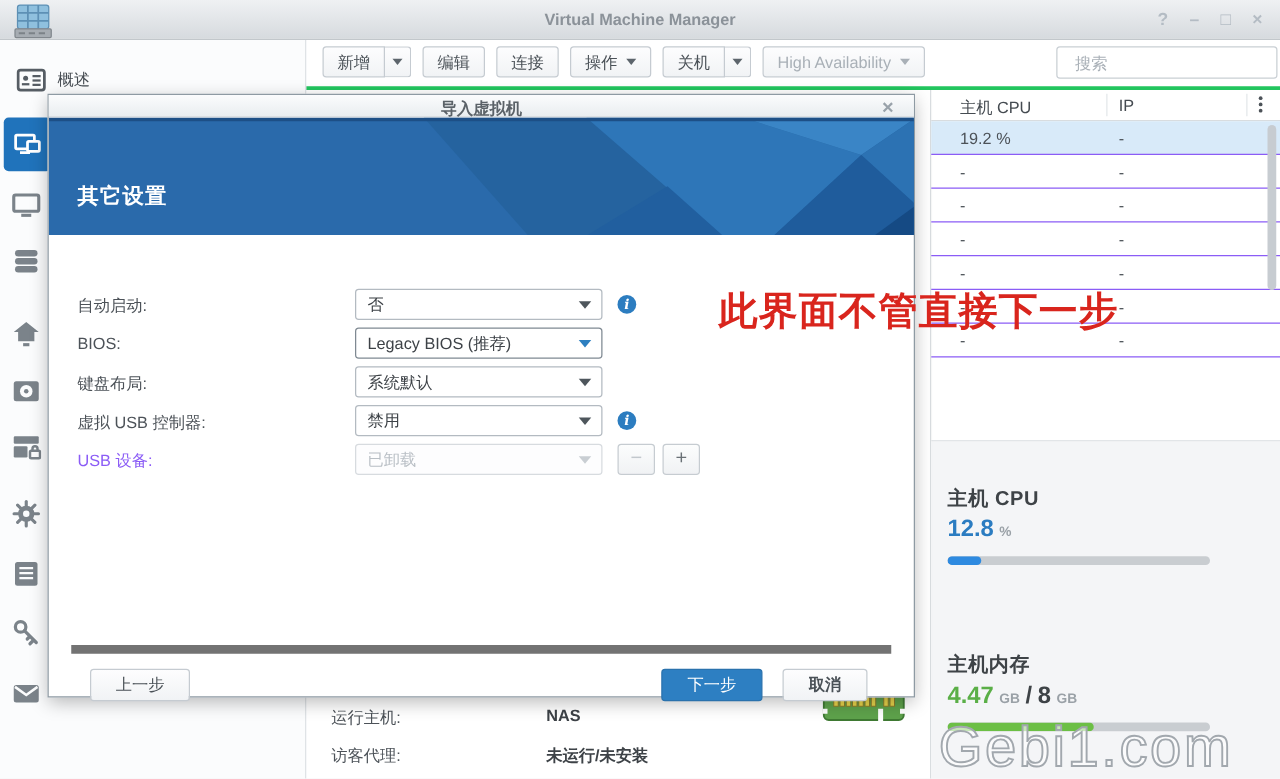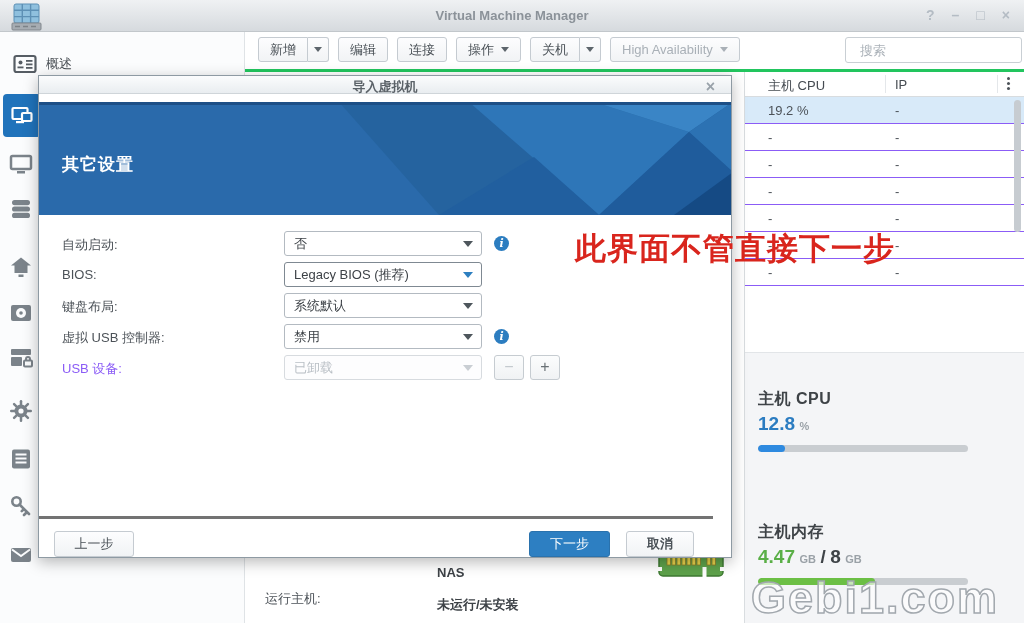--- a/index.html
+++ b/index.html
@@ -69,30 +69,30 @@
   .stat-line { margin-top:3px; }
   .big { font-size:19px; font-weight:bold; }
   .blue { color:#2b7cc1; } .green { color:#5aaf47; } .dark { color:#3e4347; }
   .unit { font-size:11px; font-weight:bold; color:#9aa1a7; }
   .bar { margin-top:10px; width:210px; height:7px; border-radius:4px; background:#c9cdd1; overflow:hidden; }
   .bar .fill { height:100%; border-radius:4px; }
   .fill-blue { background:#2e8ae0; } .fill-green { background:#6cbf45; }
   
   .details { position:absolute; left:245px; top:558px; width:499px; bottom:0; background:#fff; }
   .drow { position:absolute; left:0; font-size:13px; }
-  .drow .dl { position:absolute; left:20px; width:160px; color:#4c5258; white-space:nowrap;margin-top:25px; }
+  .drow .dl { position:absolute; left:20px; width:160px; color:#4c5258; white-space:nowrap; }
   .drow .dv { position:absolute; left:192px; font-weight:bold; color:#3d4247; white-space:nowrap; }
   .ram { position:absolute; left:658px; top:552px; z-index:5; }
   
   .dialog { position:absolute; left:38px; top:75px; width:694px; height:483px; background:#fff;
     border:1px solid #8e9aa3; box-shadow:0 4px 14px rgba(0,0,0,.28); z-index:10; }
   .dlg-titlebar { height:18px; background:linear-gradient(#fbfcfd,#e9edf0); border-bottom:1px solid #cfd5d9;
     text-align:center; font-size:13px; font-weight:bold; color:#5b6268; line-height:22px; position:relative; }
   .dlg-close { position:absolute; right:16px; top:0; font-size:16px; color:#99a2aa; cursor:pointer; line-height:21px; }
-  .banner { position:relative; height:113px; overflow:hidden;margin-top:8px; }
+  .banner { position:relative; height:94px; overflow:hidden; }
   .banner svg { position:absolute; inset:0; }
   .banner-title { position:absolute; left:23px; top:51px; color:#fff; font-size:17px; font-weight:bold;
     letter-spacing:1px; }
   .form { position:absolute; left:0; right:0; top:136px; padding-top:19px; }
   .frow { position:relative; height:26px; margin-bottom:5px; }
   .flabel { position:absolute; left:23px; top:5px; font-size:13px; color:#4c5258; white-space:nowrap; }
   .select { position:absolute; left:245px; top:0; width:198px; height:25px; background:#fff;
     border:1px solid #b3bac1; border-radius:3px; font-size:13px; color:#3d4247; line-height:23px;
     padding-left:9px; cursor:pointer; }
   .select .arr { position:absolute; right:8px; top:9px; width:0; height:0;
@@ -101,31 +101,31 @@
   .select.active .arr { border-top-color:#2d7fc0; }
   .select.disabled { border-color:#d7dbdf; color:#b9bfc5; background:#fdfdfe; cursor:default; }
   .select.disabled .arr { border-top-color:#c9ced3; }
   .flabel.dim { color:#8b5cf6; }
   .info { position:absolute; left:455px; top:5px; width:15px; height:15px; border-radius:50%;
     background:#2c7dc0; color:#fff; text-align:center; line-height:15px; font-size:11px; font-weight:bold;
     font-style:italic; font-family:"DejaVu Serif","Liberation Serif",serif; cursor:pointer; }
   .step { position:absolute; top:0; width:30px; height:25px; border:1px solid #c6ccd1; border-radius:3px;
     background:linear-gradient(#fcfdfd,#f0f2f4); text-align:center; line-height:22px; font-size:16px; cursor:pointer; }
   .minus { left:455px; color:#c2c8cd; } .plus { left:491px; color:#6a7176; }
-  .dlg-footer { position:absolute; left:0; right:18px; top:440px; border-top:3px solid #737373; }
+  .dlg-footer { position:absolute; left:18px; right:18px; top:440px; border-top:7px solid #737373; }
   .fbtn { position:absolute; top:12px; height:26px; border:1px solid #c5cbd1; border-radius:3px;
     background:linear-gradient(#fdfdfe,#f1f3f5); color:#4a5157; font-size:13px; text-align:center;
     line-height:24px; cursor:pointer; }
   .btn-back { left:15px; width:80px; }
   .btn-next { right:103px; width:81px; background:#2d7fc2; border-color:#2a72ad; color:#fff; }
   .btn-cancel { right:19px; width:68px;font-weight:bold; }
   
   .annotation { position:absolute; left:575px; top:228px; z-index:20; font-size:31px; font-weight:bold;
     letter-spacing:1px; white-space:nowrap; }
-  .watermark { position:absolute; left:751px; top:572px; z-index:15; font-size:45px; font-weight:700;
+  .watermark { position:absolute; left:751px; top:572px; z-index:15; font-size:45px; font-weight:400;
     letter-spacing:2px; color:rgba(255,255,255,.62); -webkit-text-stroke:1.5px #a2a8ae; white-space:nowrap; }
 </style>
 </head>
 <body>
 
 <div class="screen">
 
   <div class="titlebar">
     <span class="logo">
       <svg width="34" height="30" viewBox="0 0 34 30">

